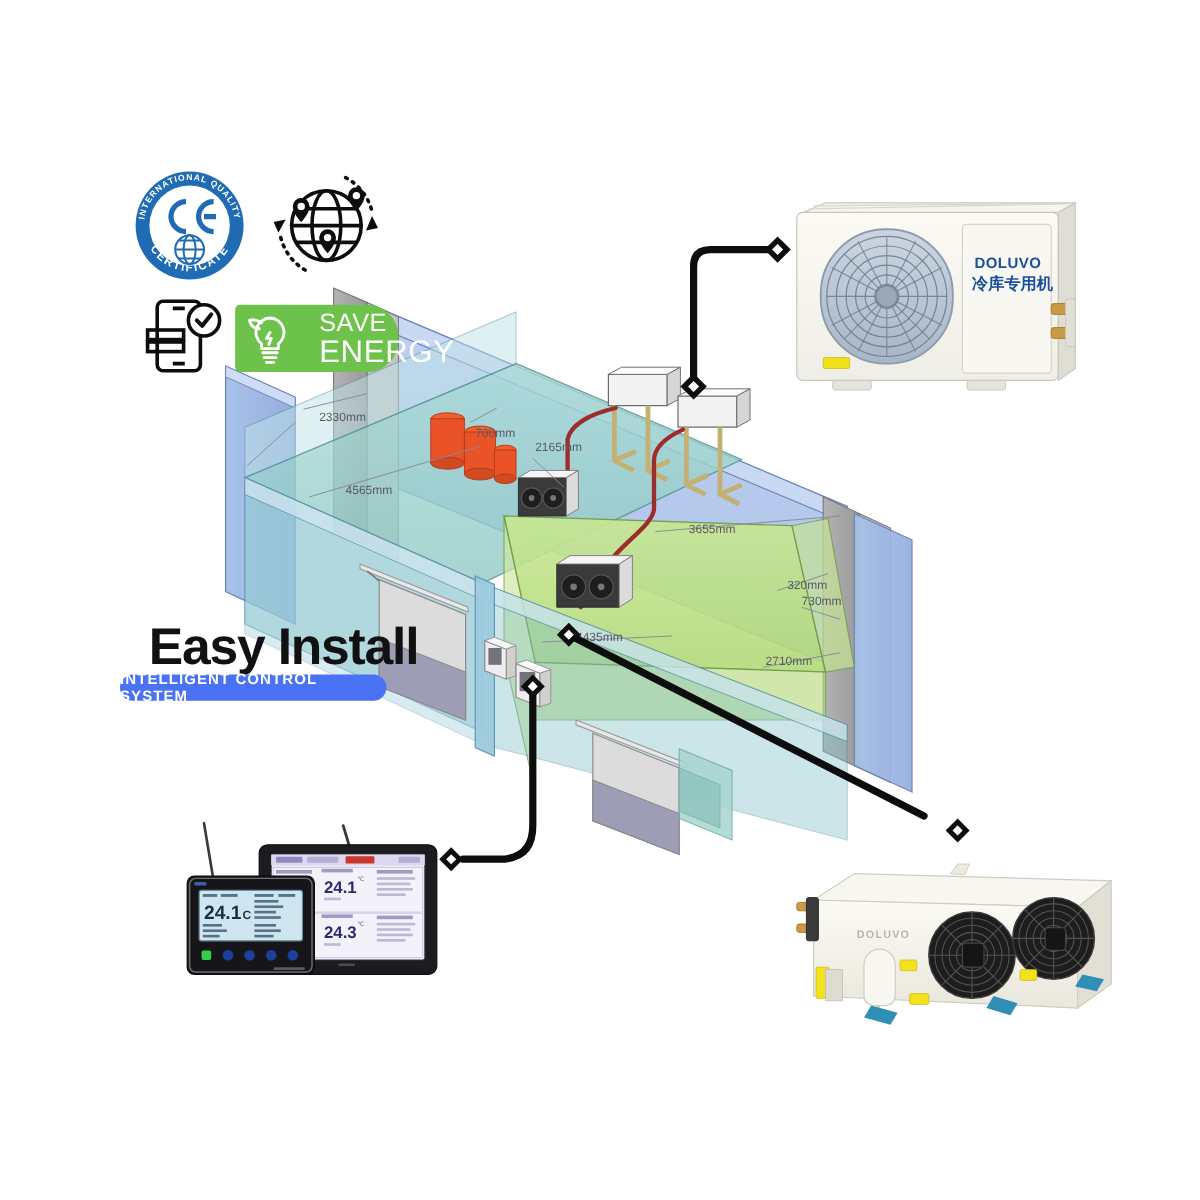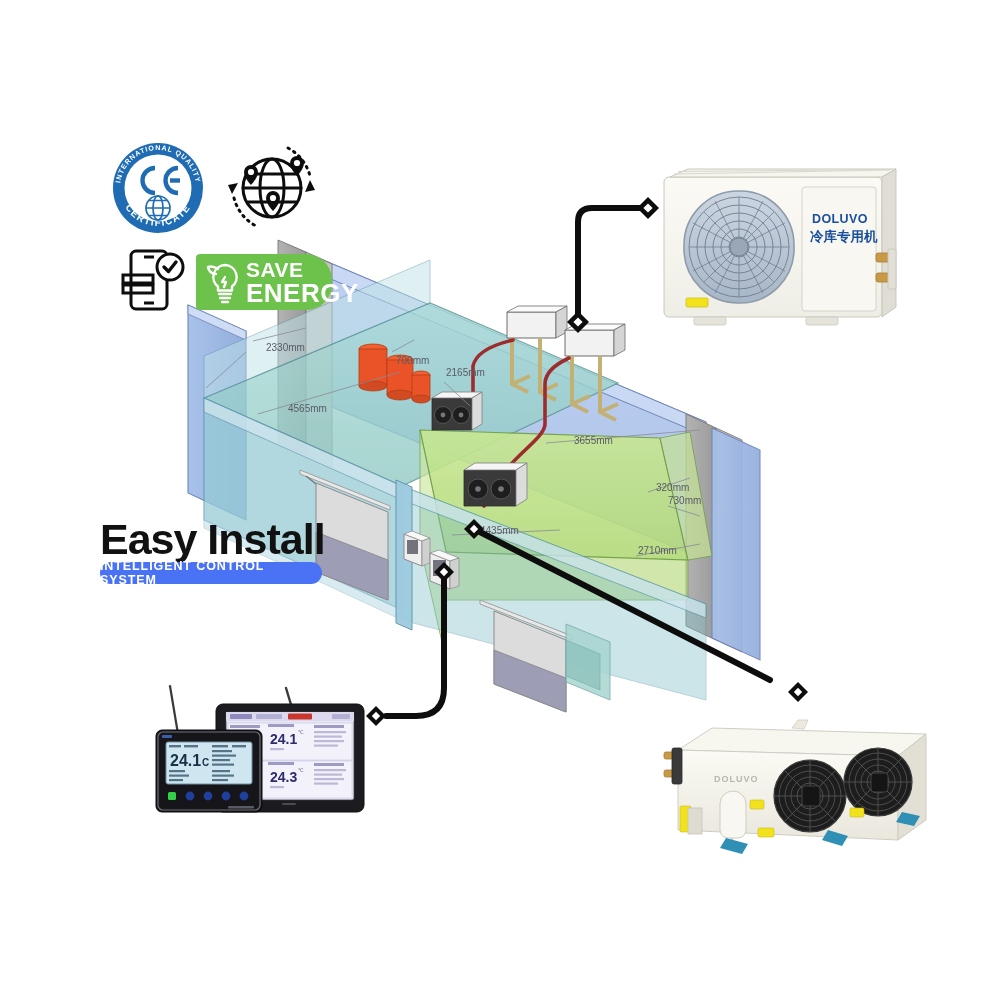--- a/index.html
+++ b/index.html
@@ -8,27 +8,27 @@
 
   .stage{position:absolute;left:0;top:0;width:1000px;height:1000px;}
 
   
   .badge-ce{position:absolute;left:108px;top:138px;width:100px;height:100px;}
   .badge-globe{position:absolute;left:218px;top:136px;width:104px;height:104px;}
   .badge-phone{position:absolute;left:118px;top:243px;width:72px;height:72px;}
   .badge-save{position:absolute;left:196px;top:254px;width:136px;height:56px;
      background:#6cc24a;border-radius:4px 26px 26px 4px;display:flex;align-items:center;}
   .badge-save .bulb{width:42px;height:46px;margin-left:8px;flex:0 0 auto;}
-  .badge-save .savetxt{color:#ffffff;font-weight:bold;line-height:1.0;
-     margin-left:0;letter-spacing:.5px;}
+  .badge-save .savetxt{color:#ffffff;font-weight:normal;line-height:1.0;
+     margin-left:20px;letter-spacing:.5px;}
   .badge-save .savetxt .l1{font-size:21px;display:block;}
   .badge-save .savetxt .l2{font-size:26px;display:block;}
 
   
-  .headline{position:absolute;left:100px;top:518px;font-size:43px;font-weight:bold;
+  .headline{position:absolute;left:124px;top:518px;font-size:43px;font-weight:bold;
      color:#111;letter-spacing:-1px;line-height:1;}
   .subbanner{position:absolute;left:100px;top:562px;width:222px;height:22px;
      background:#4a72f5;border-radius:11px;display:flex;align-items:center;
      justify-content:center;}
   .subbanner span{color:#ffffff;font-size:12.5px;font-weight:bold;letter-spacing:.9px;}
 
   
   .room{position:absolute;left:0;top:0;width:1000px;height:1000px;}
 
   

